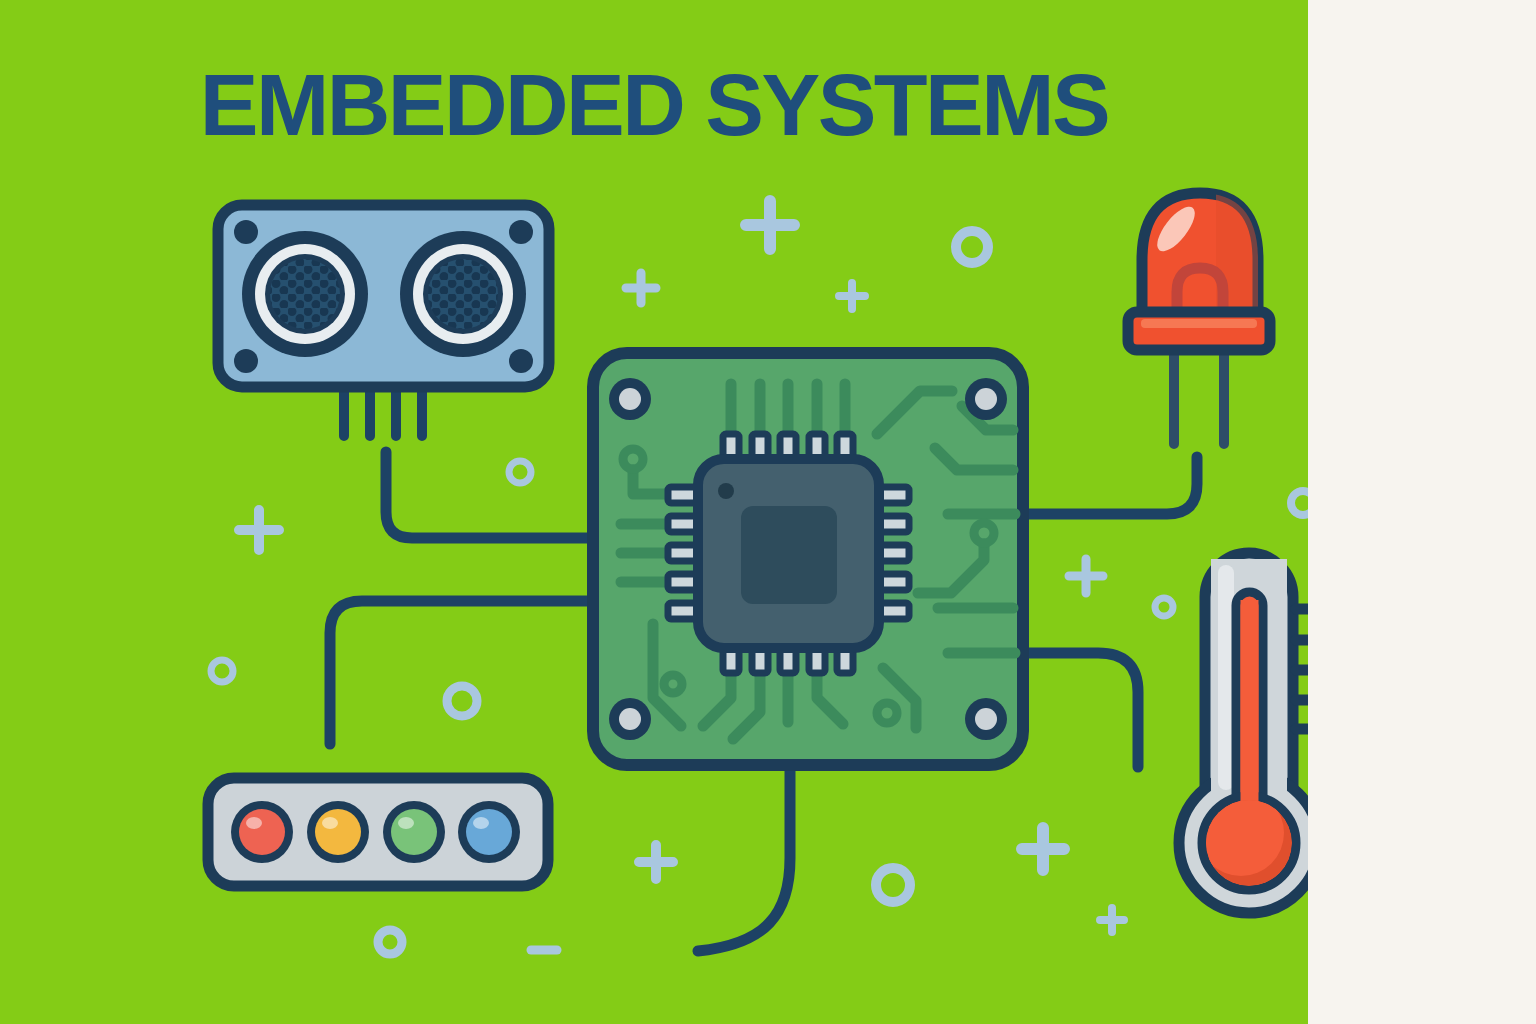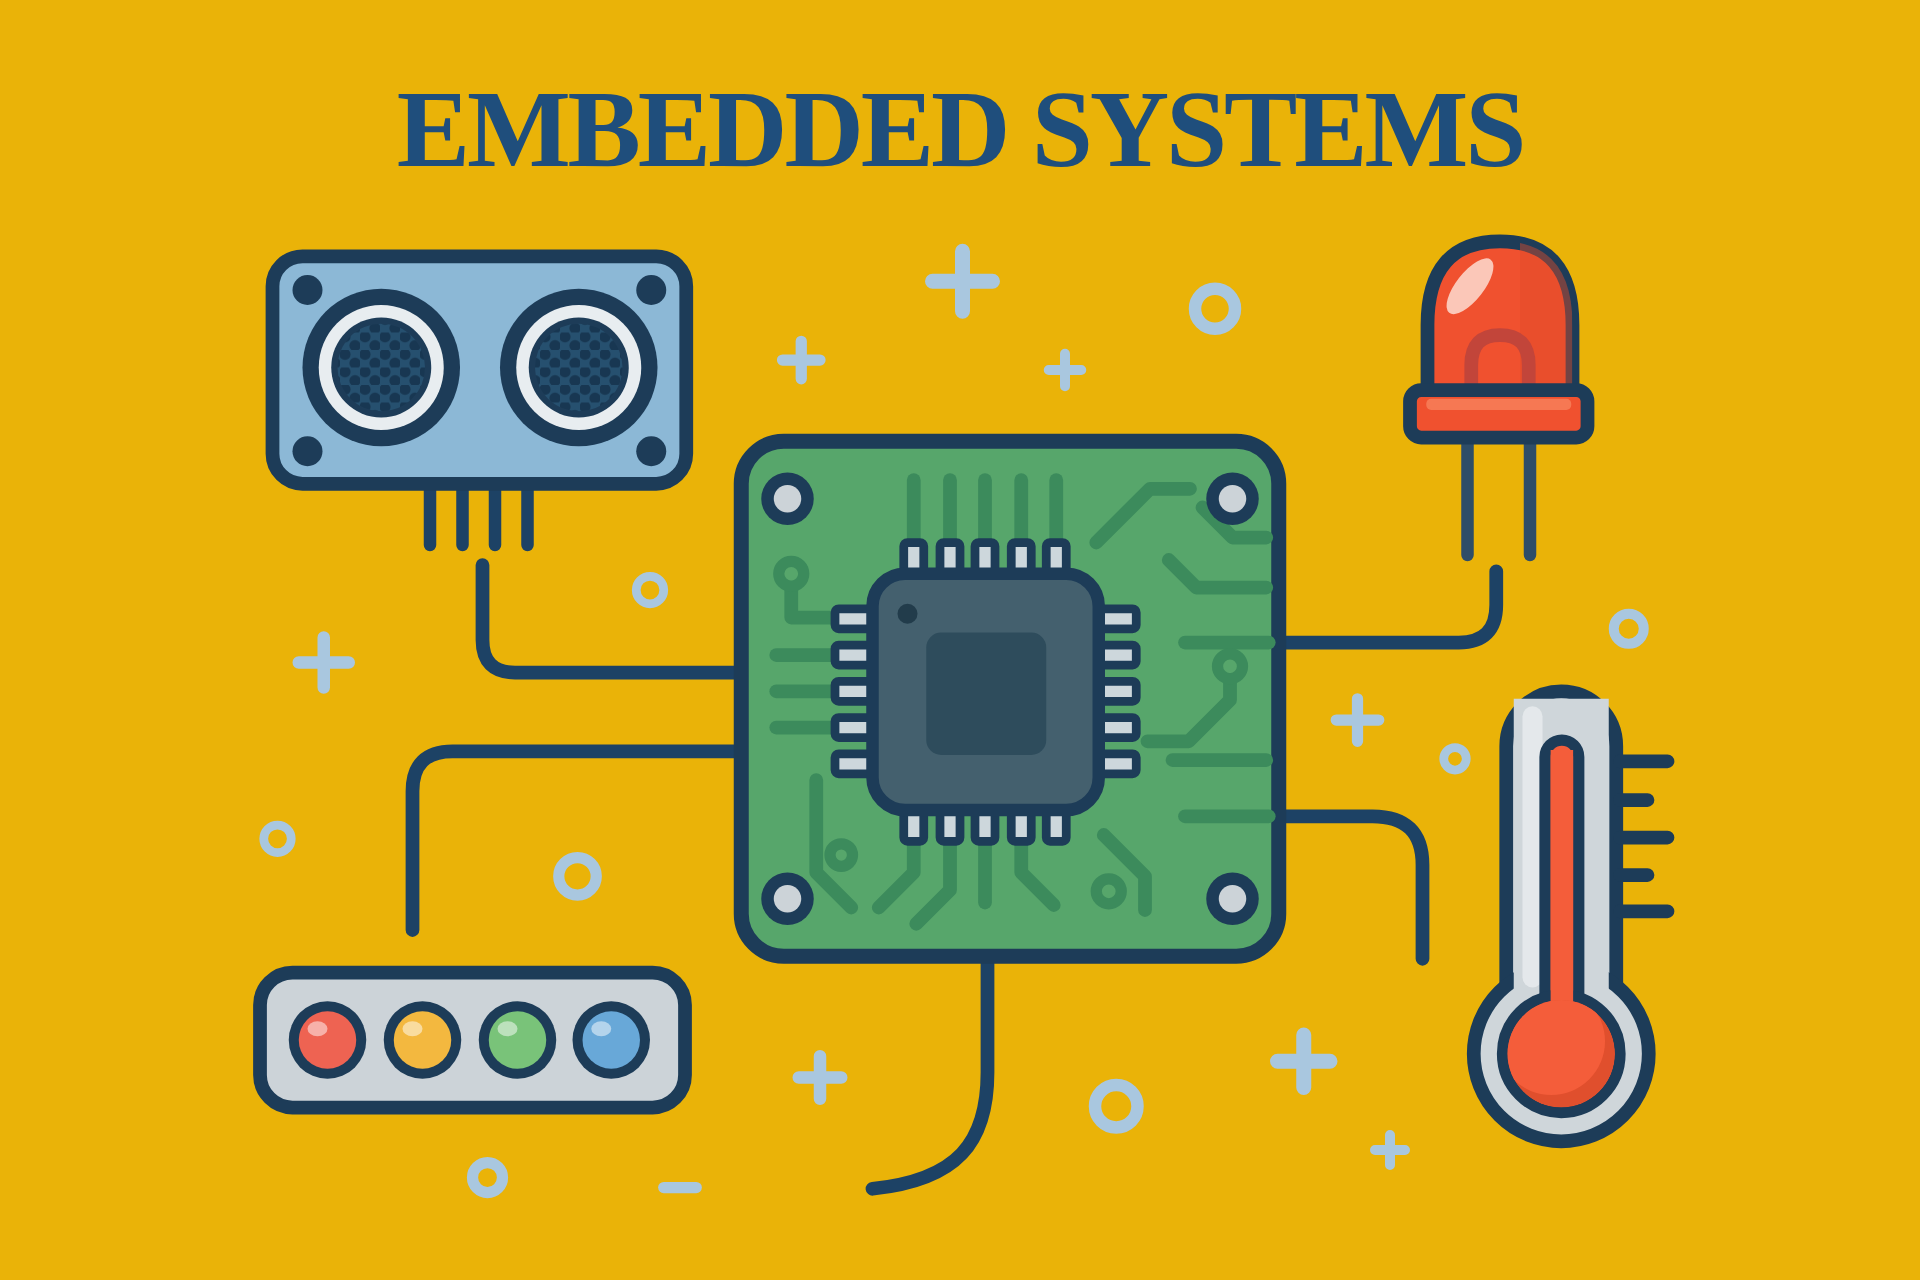--- a/index.html
+++ b/index.html
@@ -1,17 +1,17 @@
 <!DOCTYPE html>
 <html><head>
 <meta charset="utf-8">
 <style>
   html,body{margin:0;padding:0;background:#f7f4ef;}
-  .stage{position:relative;width:1536px;height:1024px;background:#eab308;overflow:hidden;
-         font-family:Liberation Serif, serif;}
+  .stage{position:relative;width:1308px;height:1024px;background:#84cc16;overflow:hidden;
+         font-family:Liberation Sans, sans-serif;}
   .title{position:absolute;left:0;right:0;top:61px;text-align:center;
          font-size:88px;line-height:88px;font-weight:bold;letter-spacing:-2.5px;
          color:#1f4e7c;}
   svg{position:absolute;left:0;top:0;}
   .wire{fill:none;stroke:#1d4265;stroke-width:11;stroke-linecap:round;}
   .leg{fill:none;stroke:#2e4d68;stroke-width:10;stroke-linecap:round;}
   .trace{fill:none;stroke:#3c8b5c;stroke-width:11;stroke-linecap:round;stroke-linejoin:round;}
   .node{fill:none;stroke:#3c8b5c;stroke-width:9;}
   .o{stroke:#1d3c58;stroke-linejoin:round;}
   .pin{fill:#cdd7dc;stroke:#1d3c58;stroke-width:7;}

